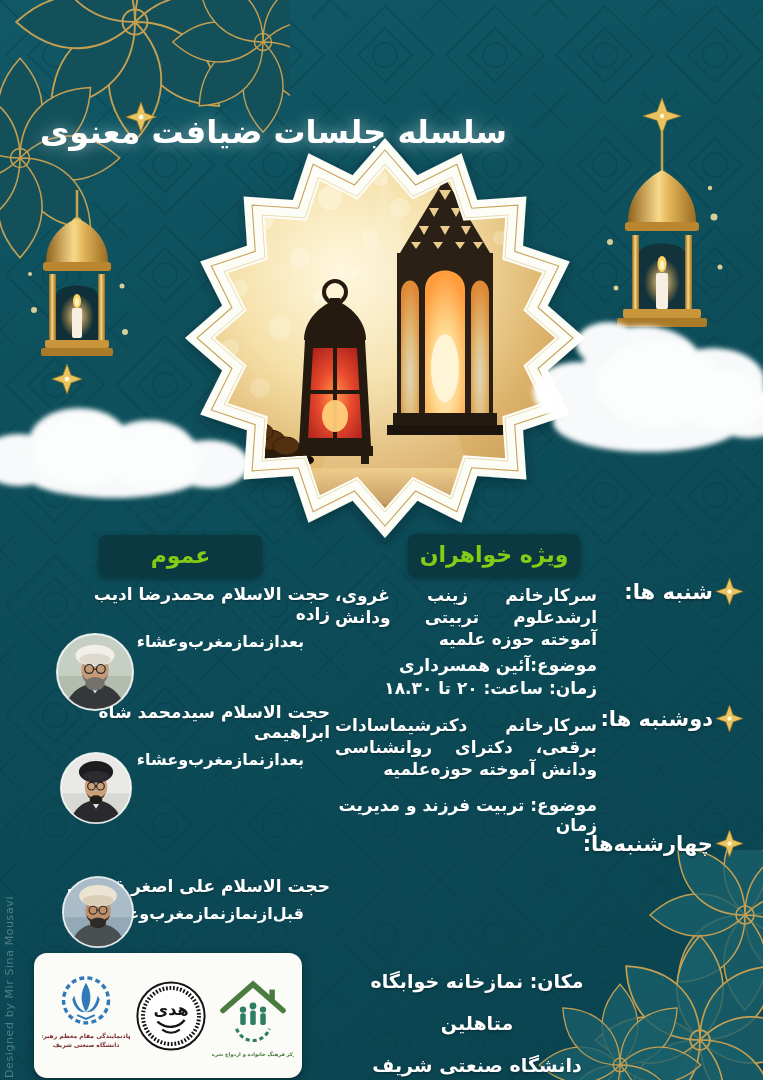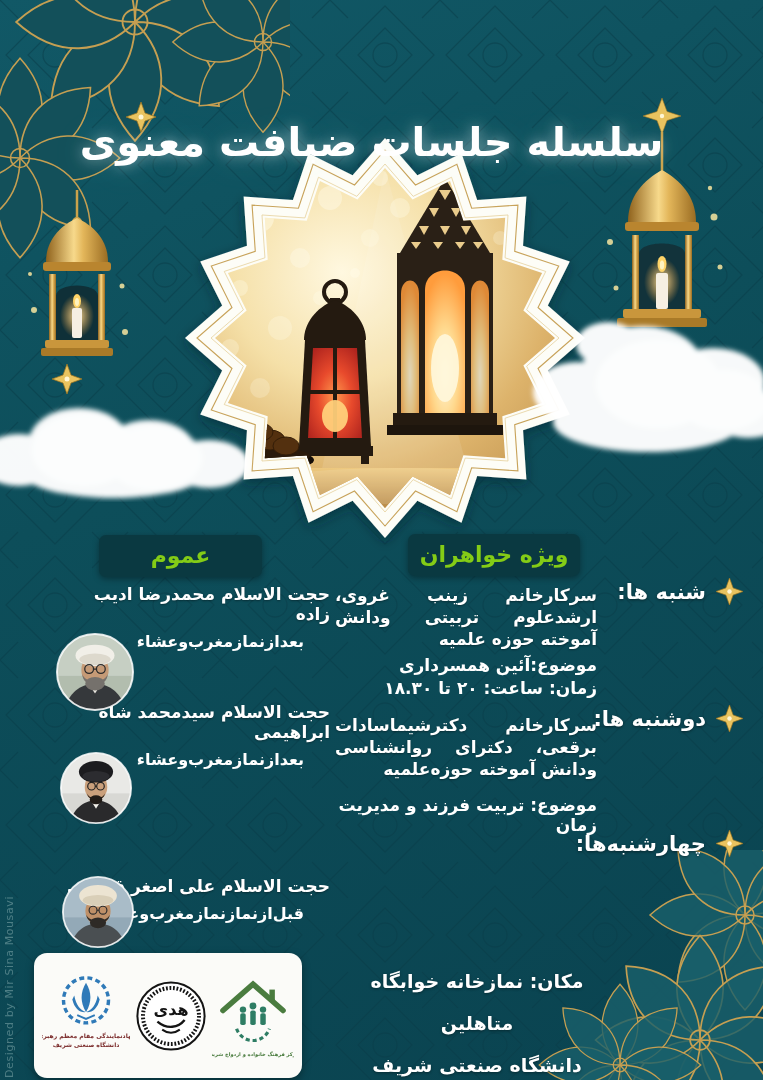--- a/index.html
+++ b/index.html
@@ -9,29 +9,29 @@
   .bgpattern { position:absolute; inset:0; width:100%; height:100%; opacity:.5; z-index:1; }
   .flowers-tl { position:absolute; left:-55px; top:-70px; width:345px; height:340px; z-index:3; }
   .flowers-br { position:absolute; left:533px; top:850px; width:260px; height:270px; z-index:2; }
   .frame-svg { position:absolute; left:168px; top:138px; width:434px; height:420px; z-index:4; }
   .lantern-left { position:absolute; left:22px; top:190px; width:110px; height:210px; z-index:4; }
   .lantern-right { position:absolute; left:592px; top:92px; width:140px; height:256px; z-index:4; }
   .cloud-left { position:absolute; left:-36px; top:372px; width:300px; height:130px; z-index:5; }
   .cloud-right { position:absolute; left:518px; top:272px; width:250px; height:190px; z-index:5; }
   .star-under-lantern { position:absolute; left:52px; top:364px; width:30px; height:30px; z-index:4; }
   .title-star-left { position:absolute; left:126px; top:102px; width:30px; height:30px; z-index:5; }
-  .title { position:absolute; top:92px; left:40px; right:60px; text-align:center; direction:rtl;
-    color:#fff; font-size:40px; font-weight:700; z-index:5;
+  .title { position:absolute; top:92px; left:40px; right:60px; text-align:left; direction:rtl;
+    color:#fff; font-size:32px; font-weight:700; z-index:5;
     text-shadow:0 0 14px rgba(255,255,255,.45), 0 0 36px rgba(210,255,255,.22); }
   .badge { position:absolute; height:42px; line-height:42px; background:#0a3941; border-radius:7px;
     color:#84cc16; font-weight:700; font-size:22px; text-align:center; direction:rtl;
     box-shadow:0 2px 6px rgba(0,0,0,.35); z-index:6; }
   .badge-public { left:99px; top:535px; width:163px; }
   .badge-sisters { left:408px; top:534px; width:172px; }
-  .weekday { position:absolute; right:20px; display:flex; align-items:center; gap:10px; direction:rtl;
+  .weekday { position:absolute; right:20px; display:flex; align-items:center; gap:3px; direction:rtl;
     color:#fff; font-weight:700; font-size:21px; z-index:6; text-shadow:0 1px 3px rgba(0,0,0,.45); }
   .weekday svg { width:27px; height:27px; flex:0 0 auto; }
   .wk-sat { top:578px; } .wk-mon { top:705px; } .wk-wed { top:830px; }
   .sis-block { position:absolute; right:166px; width:262px; direction:rtl; color:#fff; z-index:6; }
   .sis-block .speaker { font-size:17px; font-weight:700; line-height:22px; text-align:justify; margin:0;
     text-shadow:0 1px 2px rgba(0,0,0,.35); }
   .sis-block .topic { font-size:17px; font-weight:700; margin:5px 0 0; }
   .sis-block .time  { font-size:17px; font-weight:700; margin:3px 0 0; }
   .sis-1 { top:584px; } .sis-2 { top:714px; } .sis-2 .topic { margin-top:15px; }
   .pub-block { position:absolute; right:433px; width:274px; direction:rtl; color:#fff; z-index:6; }

